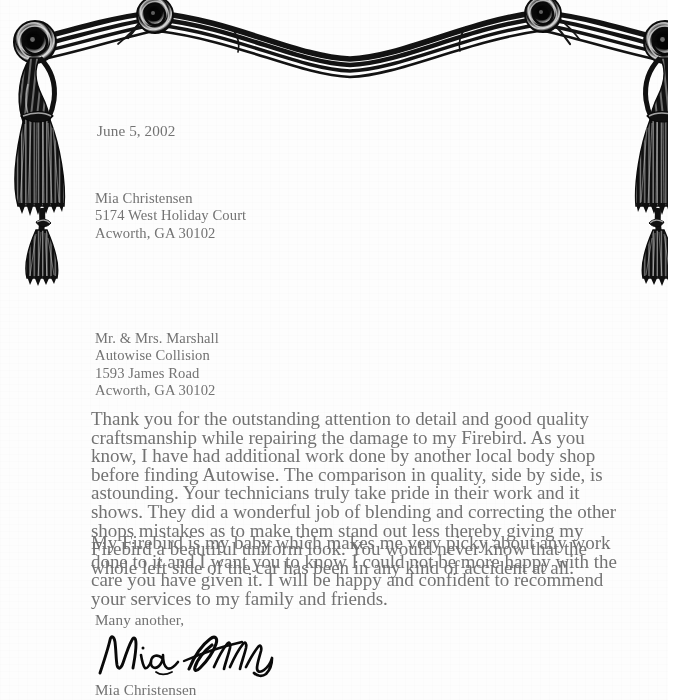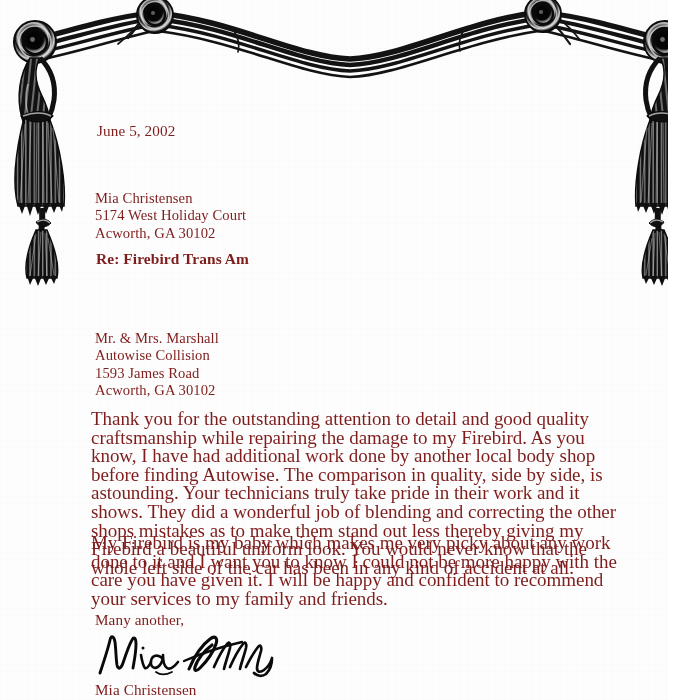--- a/index.html
+++ b/index.html
@@ -8,21 +8,21 @@
     padding: 0;
     background: #ffffff;
   }
   #page {
     position: relative;
     width: 668px;
     height: 700px;
     background: #fdfdfd;
     overflow: hidden;
     font-family: "Liberation Serif", "DejaVu Serif", serif;
-    color: #7f1d1d;
+    color: #737373;
   }
   
   #grain {
     position: absolute;
     inset: 0;
     pointer-events: none;
     opacity: .28;
     background-image:
       repeating-linear-gradient(0deg, rgba(0,0,0,.035) 0 1px, rgba(0,0,0,0) 1px 7px),
       repeating-linear-gradient(90deg, rgba(0,0,0,.03) 0 1px, rgba(0,0,0,0) 1px 9px);
@@ -262,21 +262,20 @@
   <div class="letter">
 
     <div class="blk line" id="date">June 5, 2002</div>
 
     <div class="blk" id="sender">
       <div class="line sm">Mia Christensen</div>
       <div class="line sm">5174 West Holiday Court</div>
       <div class="line sm">Acworth, GA 30102</div>
     </div>
 
-    <div class="blk line bold" id="subject">Re: Firebird Trans Am</div>
 
     <div class="blk" id="recipient">
       <div class="line sm">Mr. &amp; Mrs. Marshall</div>
       <div class="line sm">Autowise Collision</div>
       <div class="line sm">1593 James Road</div>
       <div class="line sm">Acworth, GA 30102</div>
     </div>
 
 
     <div class="para" id="para1">Thank you for the outstanding attention to detail and good quality craftsmanship while repairing the damage to my Firebird. As you know, I have had additional work done by another local body shop before finding Autowise. The comparison in quality, side by side, is astounding. Your technicians truly take pride in their work and it shows. They did a wonderful job of blending and correcting the other shops mistakes as to make them stand out less thereby giving my Firebird a beautiful uniform look. You would never know that the whole left side of the car has been in any kind of accident at all.</div>

